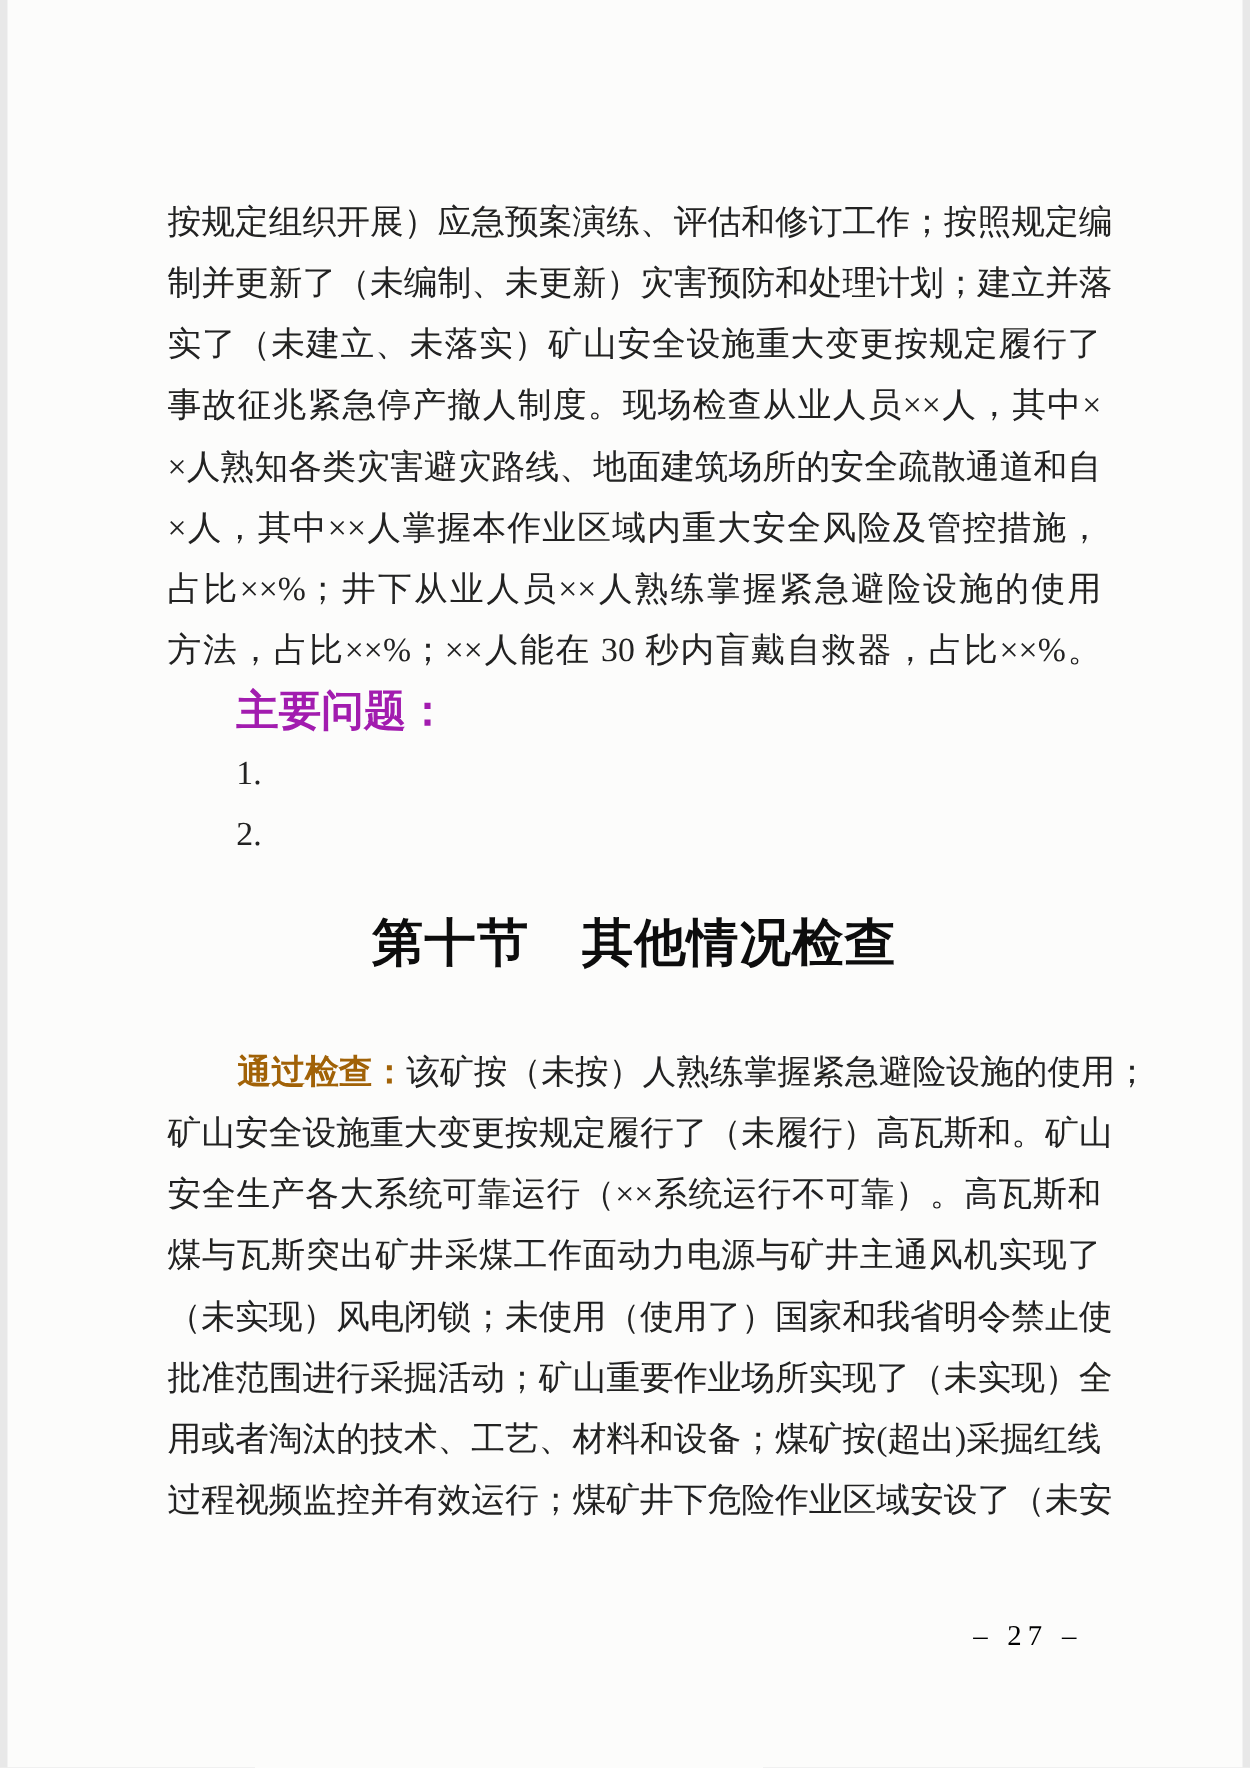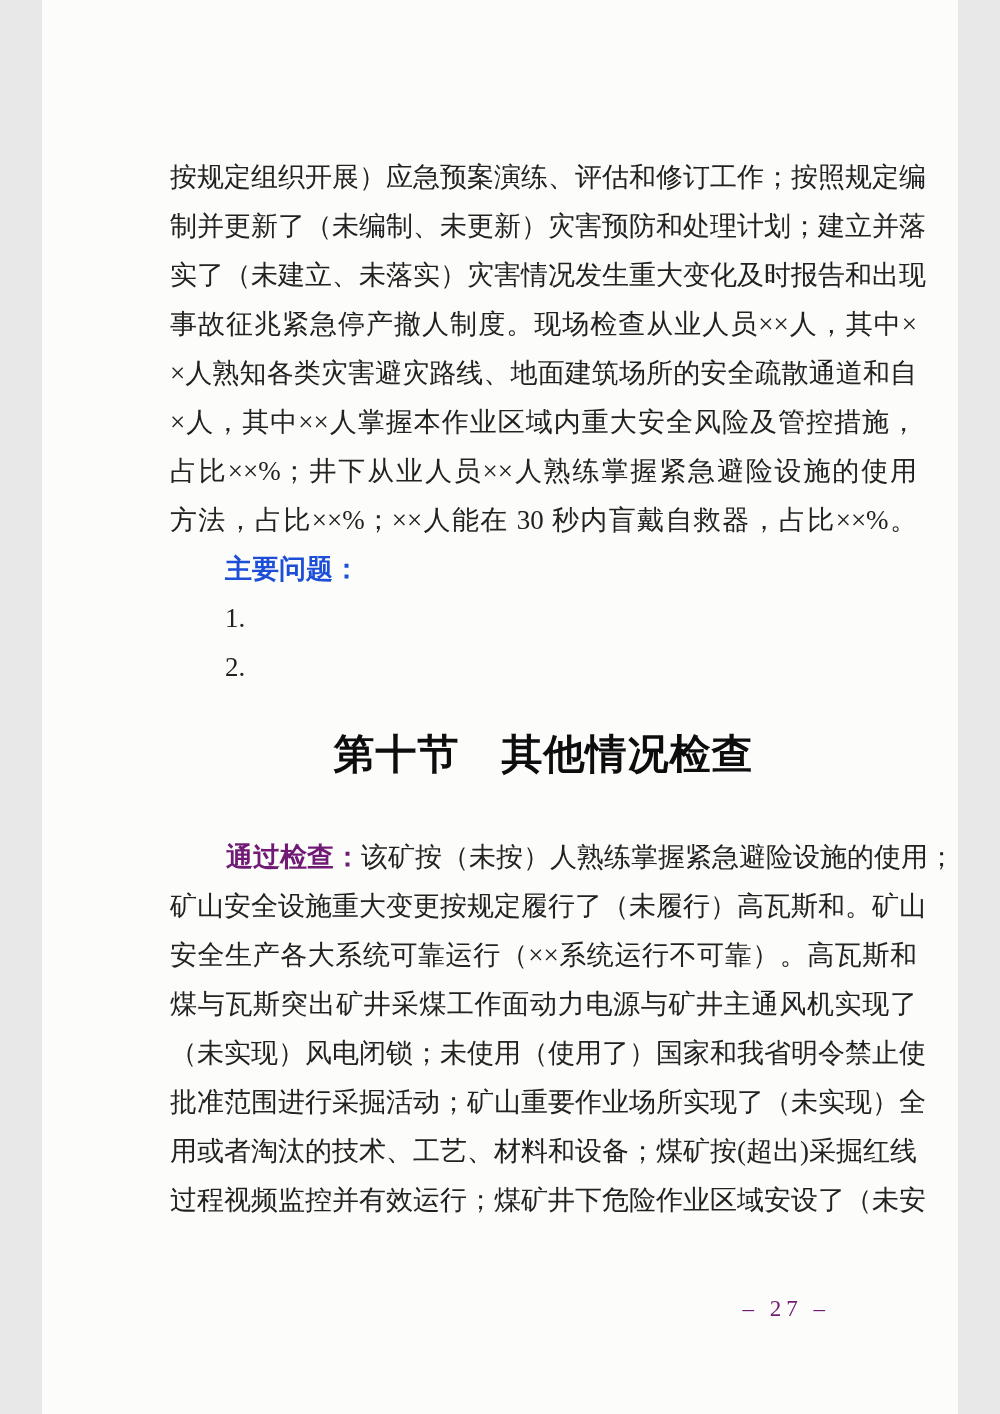--- a/index.html
+++ b/index.html
@@ -2,21 +2,21 @@
 <html><head>
 <meta charset="utf-8">
 <style>
   html, body {
     margin: 0;
     padding: 0;
     background: #e8e8e8;
   }
   .page {
     position: relative;
-    width: 916px;
+    width: 988px;
     height: 1414px;
     margin: 0 auto;
     background: #fcfcfb;
     overflow: hidden;
     font-family: "Liberation Serif", serif;
     color: #1e1e1e;
   }
   .content {
     position: absolute;
     top: 153px;
@@ -36,66 +36,66 @@
     text-align: left;
     text-align-last: left;
     white-space: normal;
   }
   .indent2 {
     padding-left: 55px;
   }
   .problems-heading {
     font-family: Liberation Serif, serif;
     font-weight: 700;
-    color: #1d4ed8;
-    font-size: 27px;
+    color: #a21caf;
+    font-size: 34px;
   }
   .section-heading {
     margin: 34px 0 0 0;
     height: 56px;
     line-height: 56px;
     font-size: 41px;
     font-weight: 700;
     text-align: center;
     color: #0d0d0d;
     letter-spacing: 1px;
     font-family: "Liberation Serif", serif;
   }
   .para2 {
     margin-top: 51px;
   }
   .lead-bold {
     font-family: Liberation Sans, sans-serif;
     font-weight: 700;
-    color: #701a75;
+    color: #a16207;
   }
   .first-line {
     text-indent: 56px;
   }
   .page-number {
     position: absolute;
     top: 1294px;
     right: 128px;
     font-size: 23px;
     line-height: 30px;
     letter-spacing: 5px;
-    color: #701a75;
+    color: #000000;
     font-family: "Liberation Serif", serif;
   }
 </style>
 </head>
 <body>
 
 <div class="page">
   <div class="content">
 
     <div>
       <div class="line">按规定组织开展）应急预案演练、评估和修订工作；按照规定编</div>
       <div class="line">制并更新了（未编制、未更新）灾害预防和处理计划；建立并落</div>
-      <div class="line">实了（未建立、未落实）灾害情况发生重大变化及时报告和出现</div>
+      <div class="line">实了（未建立、未落实）矿山安全设施重大变更按规定履行了</div>
       <div class="line">事故征兆紧急停产撤人制度。现场检查从业人员××人，其中×</div>
       <div class="line">×人熟知各类灾害避灾路线、地面建筑场所的安全疏散通道和自</div>
       <div class="line">×人，其中××人掌握本作业区域内重大安全风险及管控措施，</div>
       <div class="line">占比××%；井下从业人员××人熟练掌握紧急避险设施的使用</div>
       <div class="line">方法，占比××%；××人能在 30 秒内盲戴自救器，占比××%。</div>
     </div>
 
     <div class="line nojust indent2 problems-heading">主要问题：</div>
     <div class="line nojust indent2">1.</div>
     <div class="line nojust indent2">2.</div>

